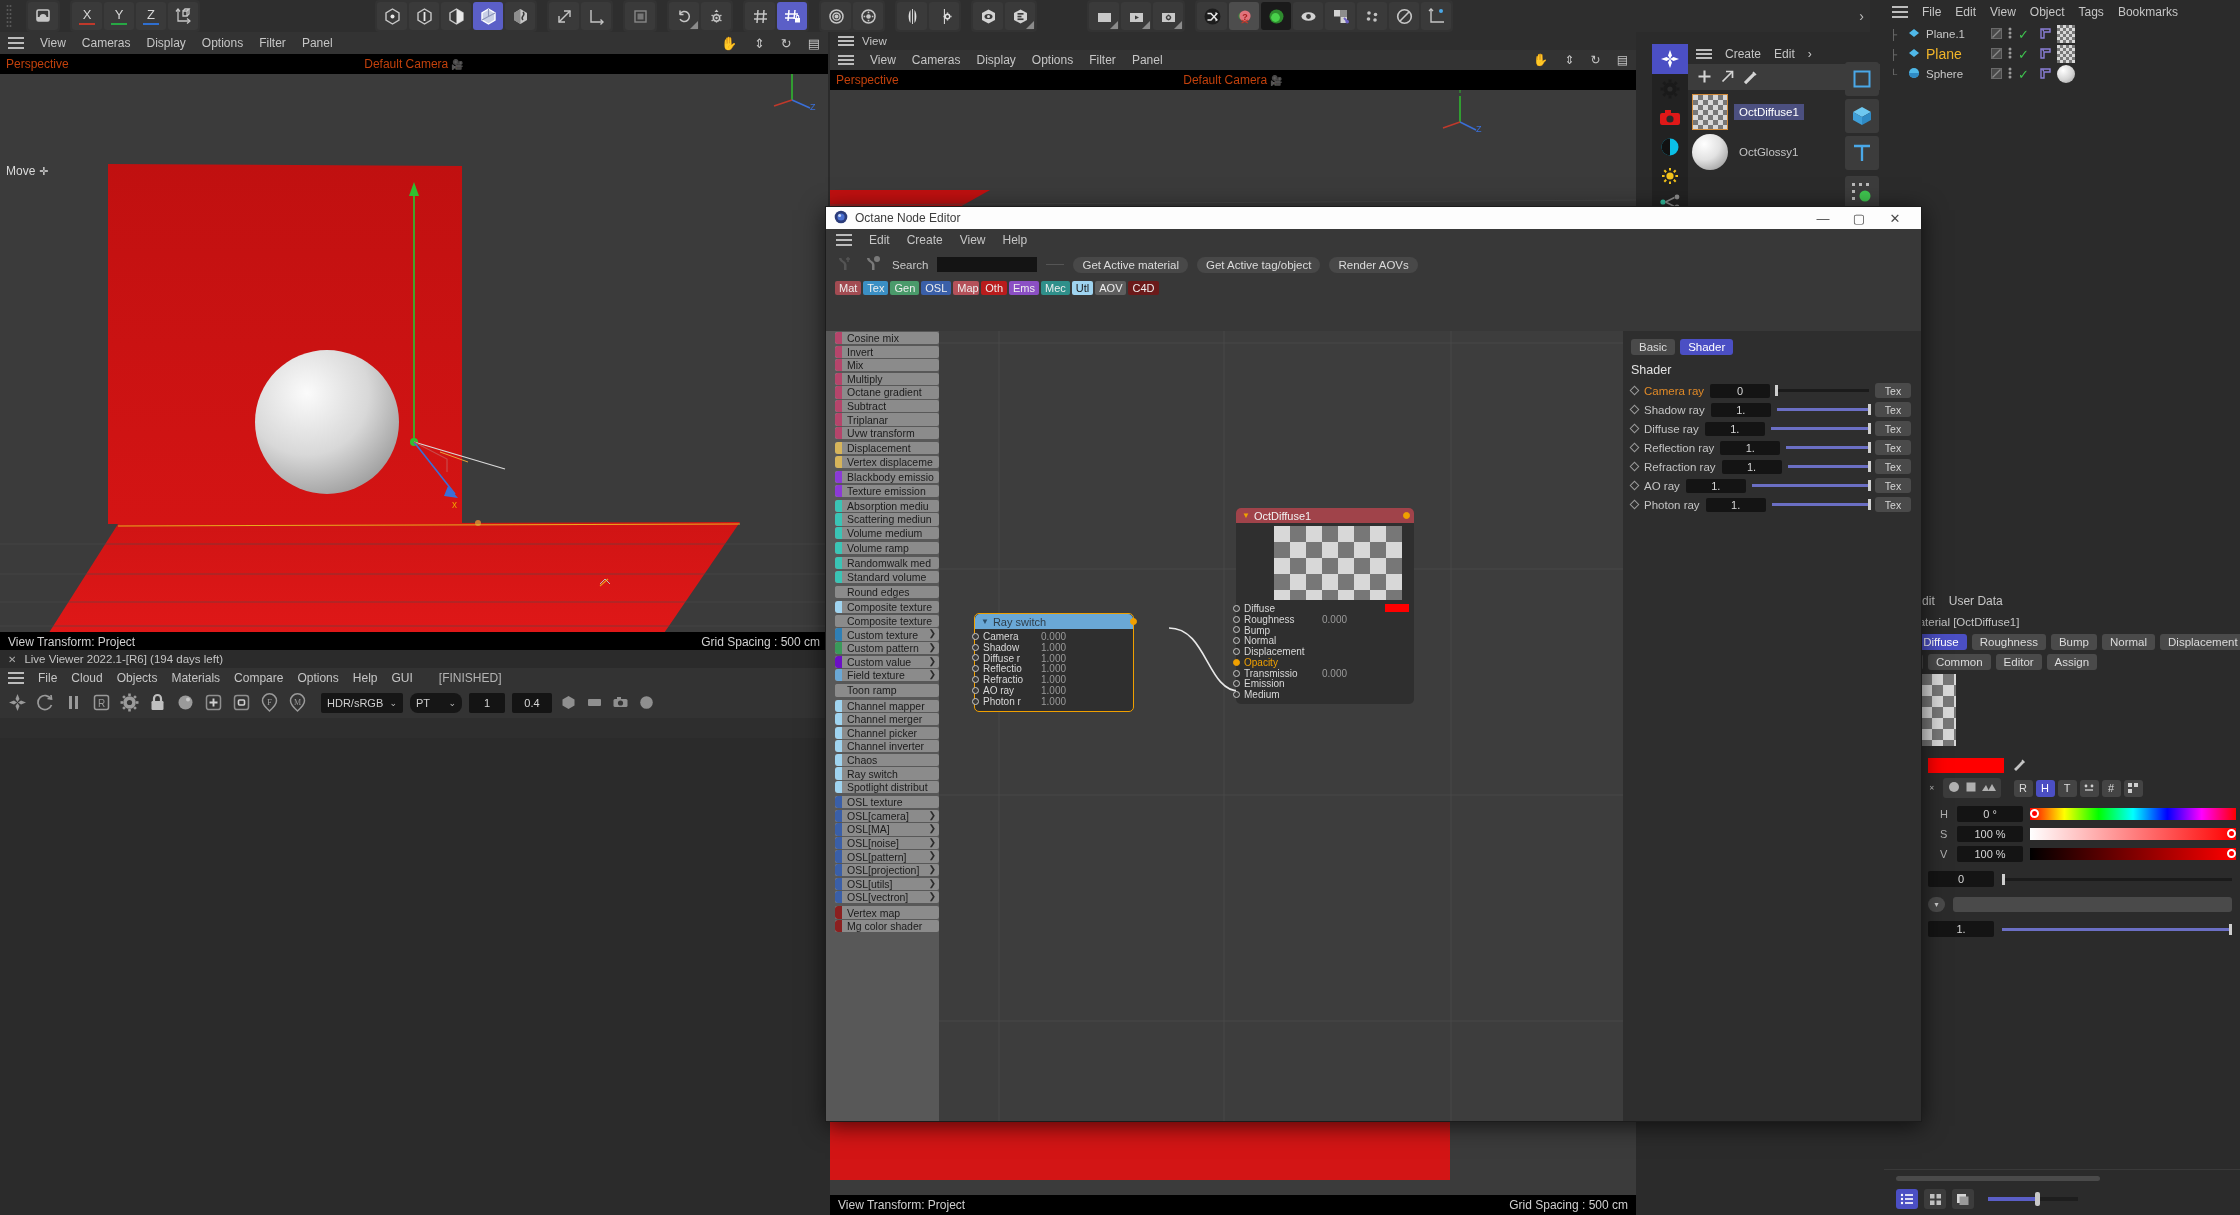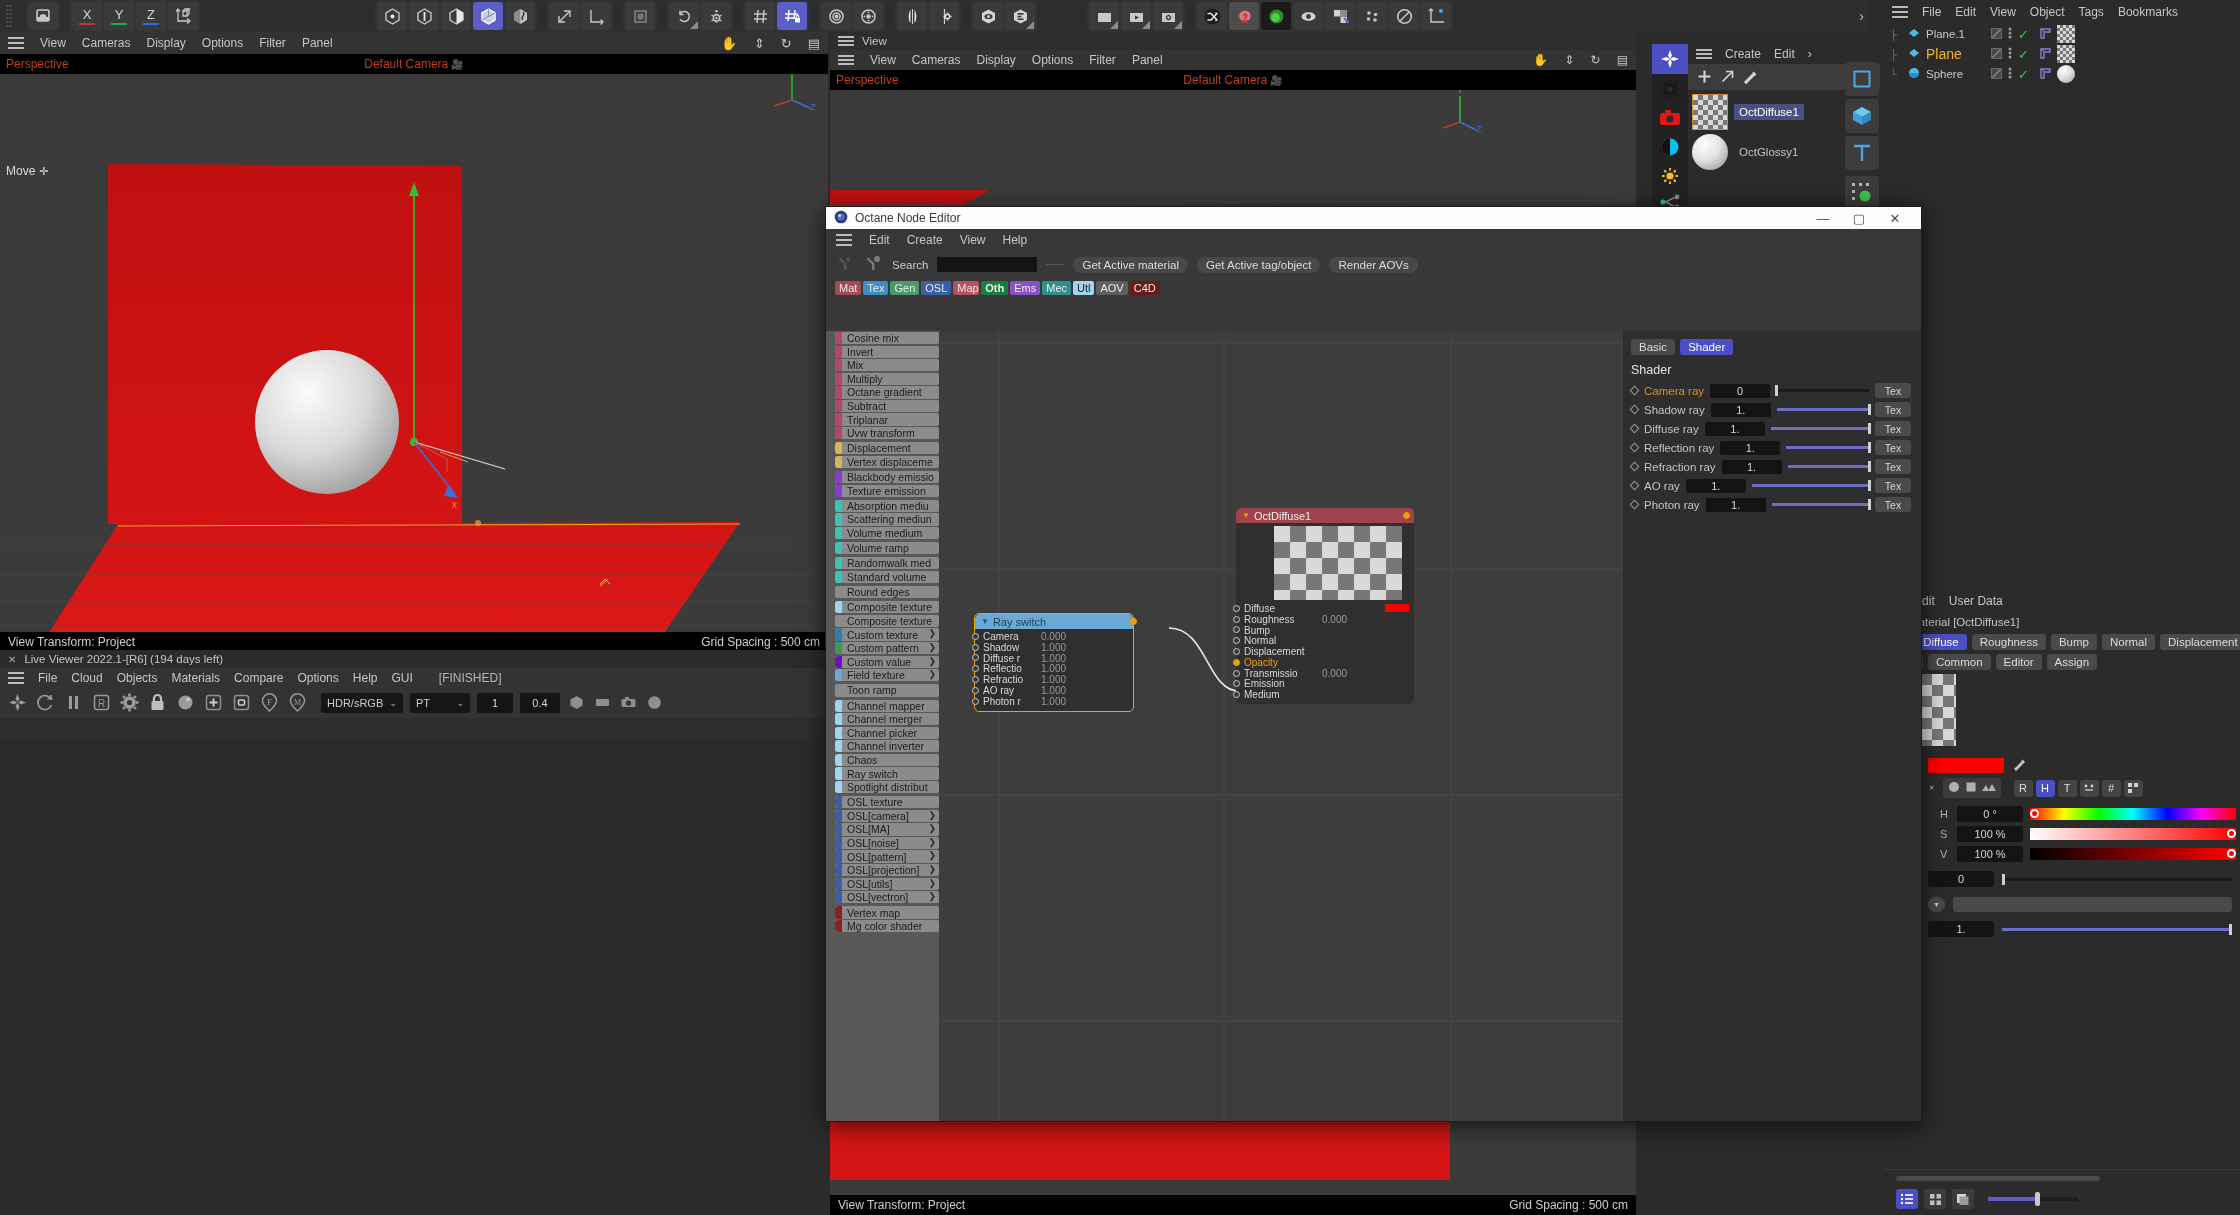--- a/index.html
+++ b/index.html
@@ -625,21 +625,21 @@
       <svg width="21" height="21" viewBox="0 0 21 21">
           <path d="M10.5 19 C6 15 3.5 12 3.5 8.8 A7 7 0 0 1 17.5 8.8 C17.5 12 15 15 10.5 19 Z" fill="none" stroke="#9a9a9a" stroke-width="1.5"></path>
           <text x="10.5" y="12.5" font-size="8" font-family="Liberation Serif, serif" fill="#9a9a9a" text-anchor="middle">M</text>
         </svg>
     </span>
 
     <div style="margin-left:6px;width:82px;height:20px;background:#161616;border-radius:2px;display:flex;align-items:center;justify-content:space-between;padding:0 6px;">
       <span style="font-size:11px;color:#cfcfcf;">HDR/sRGB</span>
       <span style="font-size:9px;color:#bbb;">⌄</span>
     </div>
-    <div style="width:60px;height:20px;background:#161616;border-radius:2px;display:flex;align-items:center;justify-content:space-between;padding:0 6px;">
+    <div style="width:52px;height:20px;background:#161616;border-radius:8px;display:flex;align-items:center;justify-content:space-between;padding:0 6px;">
       <span style="font-size:11px;color:#cfcfcf;">PT</span>
       <span style="font-size:9px;color:#bbb;">⌄</span>
     </div>
     <div class="numfield" style="width:36px;height:20px;">1</div>
     <div class="numfield" style="width:40px;height:20px;">0.4</div>
 
     <span>
       <svg width="19" height="19" viewBox="0 0 19 19">
           <path d="M9.5 3 L15.5 6.5 L15.5 12.5 L9.5 16 L3.5 12.5 L3.5 6.5 Z" fill="#8f8f8f"></path>
         </svg>
@@ -1228,21 +1228,21 @@
     <span style="padding:2px 9px;background:#484848;border-radius:9px;font-size:11.5px;color:#dcdcdc;">Get Active tag/object</span>
     <span style="padding:2px 9px;background:#484848;border-radius:9px;font-size:11.5px;color:#dcdcdc;">Render AOVs</span>
   </div>
 
   <div style="display:flex;gap:2px;padding:3px 0 3px 9px;background:#383838;">
     <span class="cat" style="background:#a24b52;">Mat</span>
     <span class="cat" style="background:#3b8fc4;">Tex</span>
     <span class="cat" style="background:#4a9a6a;">Gen</span>
     <span class="cat" style="background:#3a5fa8;">OSL</span>
     <span class="cat" style="background:#b4515a;width:26px;overflow:hidden;">Map</span>
-    <span class="cat" style="background:#15803d;font-weight:bold;">Oth</span>
+    <span class="cat" style="background:#b91c1c;">Oth</span>
     <span class="cat" style="background:#8b4fc4;">Ems</span>
     <span class="cat" style="background:#2f8f8a;">Mec</span>
     <span class="cat" style="background:#9fd4f0;color:#1a1a1a;">Utl</span>
     <span class="cat" style="background:#5e5e5e;">AOV</span>
     <span class="cat" style="background:#6b1a1a;">C4D</span>
   </div>
 
   <div style="position:absolute;left:0;top:124px;right:0;bottom:0;display:flex;">
 
     <div style="width:113px;padding-left:9px;padding-top:1px;background:#585858;overflow:hidden;">

